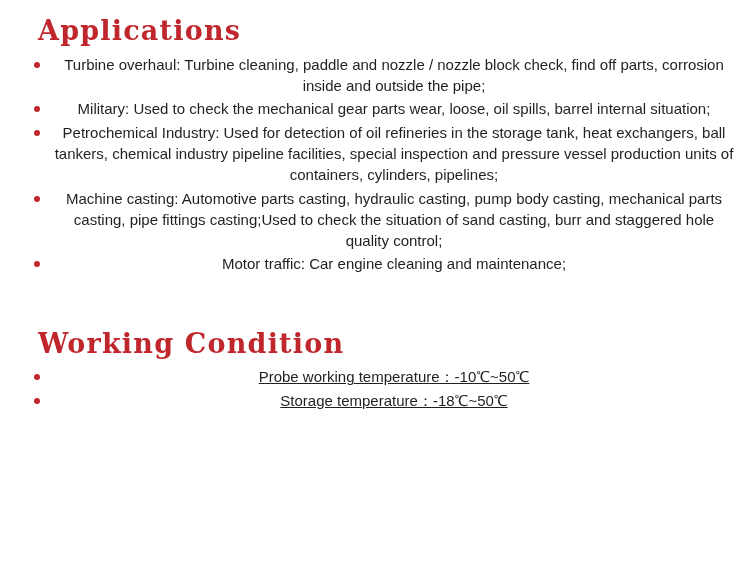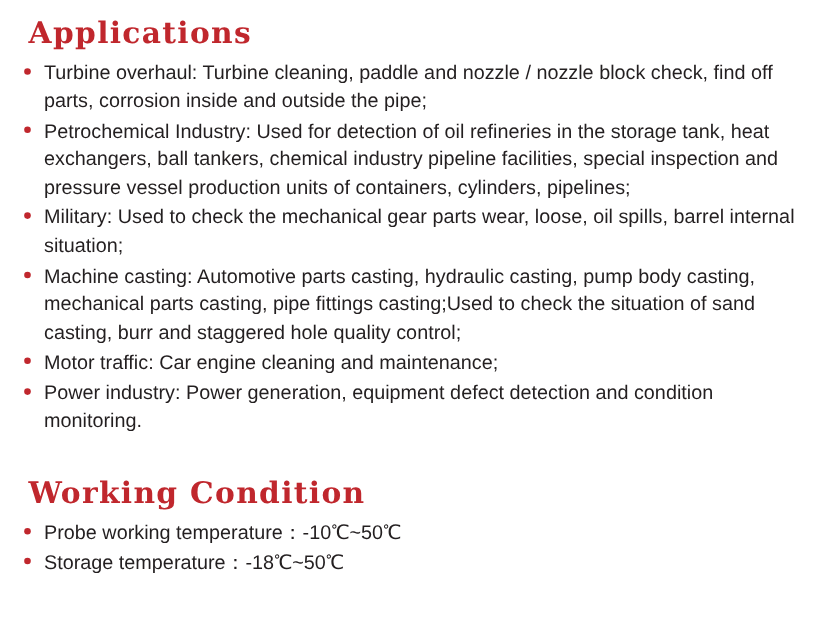--- a/index.html
+++ b/index.html
@@ -12,81 +12,82 @@
     background: #ffffff;
     font-family: "Liberation Sans", sans-serif;
     color: #231f20;
     overflow: hidden;
   }
   .page {
     position: relative;
     width: 750px;
     height: 583px;
     box-sizing: border-box;
-    padding: 14px 14px 0 14px;
+    padding: 14px 14px 0 26px;
   }
   .section-title {
     font-family: "DejaVu Serif", "Liberation Serif", serif;
     font-weight: bold;
     color: #c0272d;
     font-size: 27px;
     letter-spacing: 1.2px;
     margin: 0 0 6px 12px;
     line-height: 1.25;
   }
   .section-title.second {
-    margin-top: 36px;
+    margin-top: 52px;
   }
   ul.bullets {
     list-style: none;
     margin: 0;
     padding: 0;
   }
   ul.bullets li {
     position: relative;
     padding-left: 26px;
     margin: 0 0 2px 0;
-    font-size: 18px;
+    font-size: 15px;
     line-height: 1.42;
     color: #231f20;
+    text-align: center;
   }
   ul.bullets li::before {
     content: "";
     position: absolute;
     left: 8px;
     top: 8px;
     width: 6px;
     height: 6px;
     border-radius: 50%;
     background: #c0272d;
   }
   .applications-list li {
     margin-bottom: 1px;
   }
   .working-list {
     margin-top: 8px;
   }
   .working-list li {
     margin-bottom: 5px;
+    text-decoration: underline;
   }
 </style>
 </head>
 <body>
 
 <div class="page">
 
   <h1 class="section-title">Applications</h1>
 
   <ul class="bullets applications-list">
     <li>Turbine overhaul: Turbine cleaning, paddle and nozzle / nozzle block check, find off parts, corrosion inside and outside the pipe;</li>
+    <li>Military:   Used to check the mechanical gear parts wear, loose, oil spills, barrel internal situation;</li>
     <li>Petrochemical Industry: Used for detection of oil refineries in the storage tank, heat exchangers, ball tankers, chemical industry pipeline facilities, special inspection and pressure vessel production units of containers, cylinders, pipelines;</li>
-    <li>Military:   Used to check the mechanical gear parts wear, loose, oil spills, barrel internal situation;</li>
     <li>Machine casting: Automotive parts casting, hydraulic casting, pump body casting, mechanical parts casting, pipe fittings casting;Used to check the situation of sand casting, burr and staggered hole quality control;</li>
     <li>Motor traffic:  Car engine cleaning and maintenance;</li>
-    <li>Power industry: Power generation, equipment defect detection and condition monitoring.</li>
   </ul>
 
   <h1 class="section-title second">Working Condition</h1>
 
   <ul class="bullets working-list">
     <li>Probe working temperature：-10℃~50℃</li>
     <li>Storage temperature：-18℃~50℃</li>
   </ul>
 
 </div>

